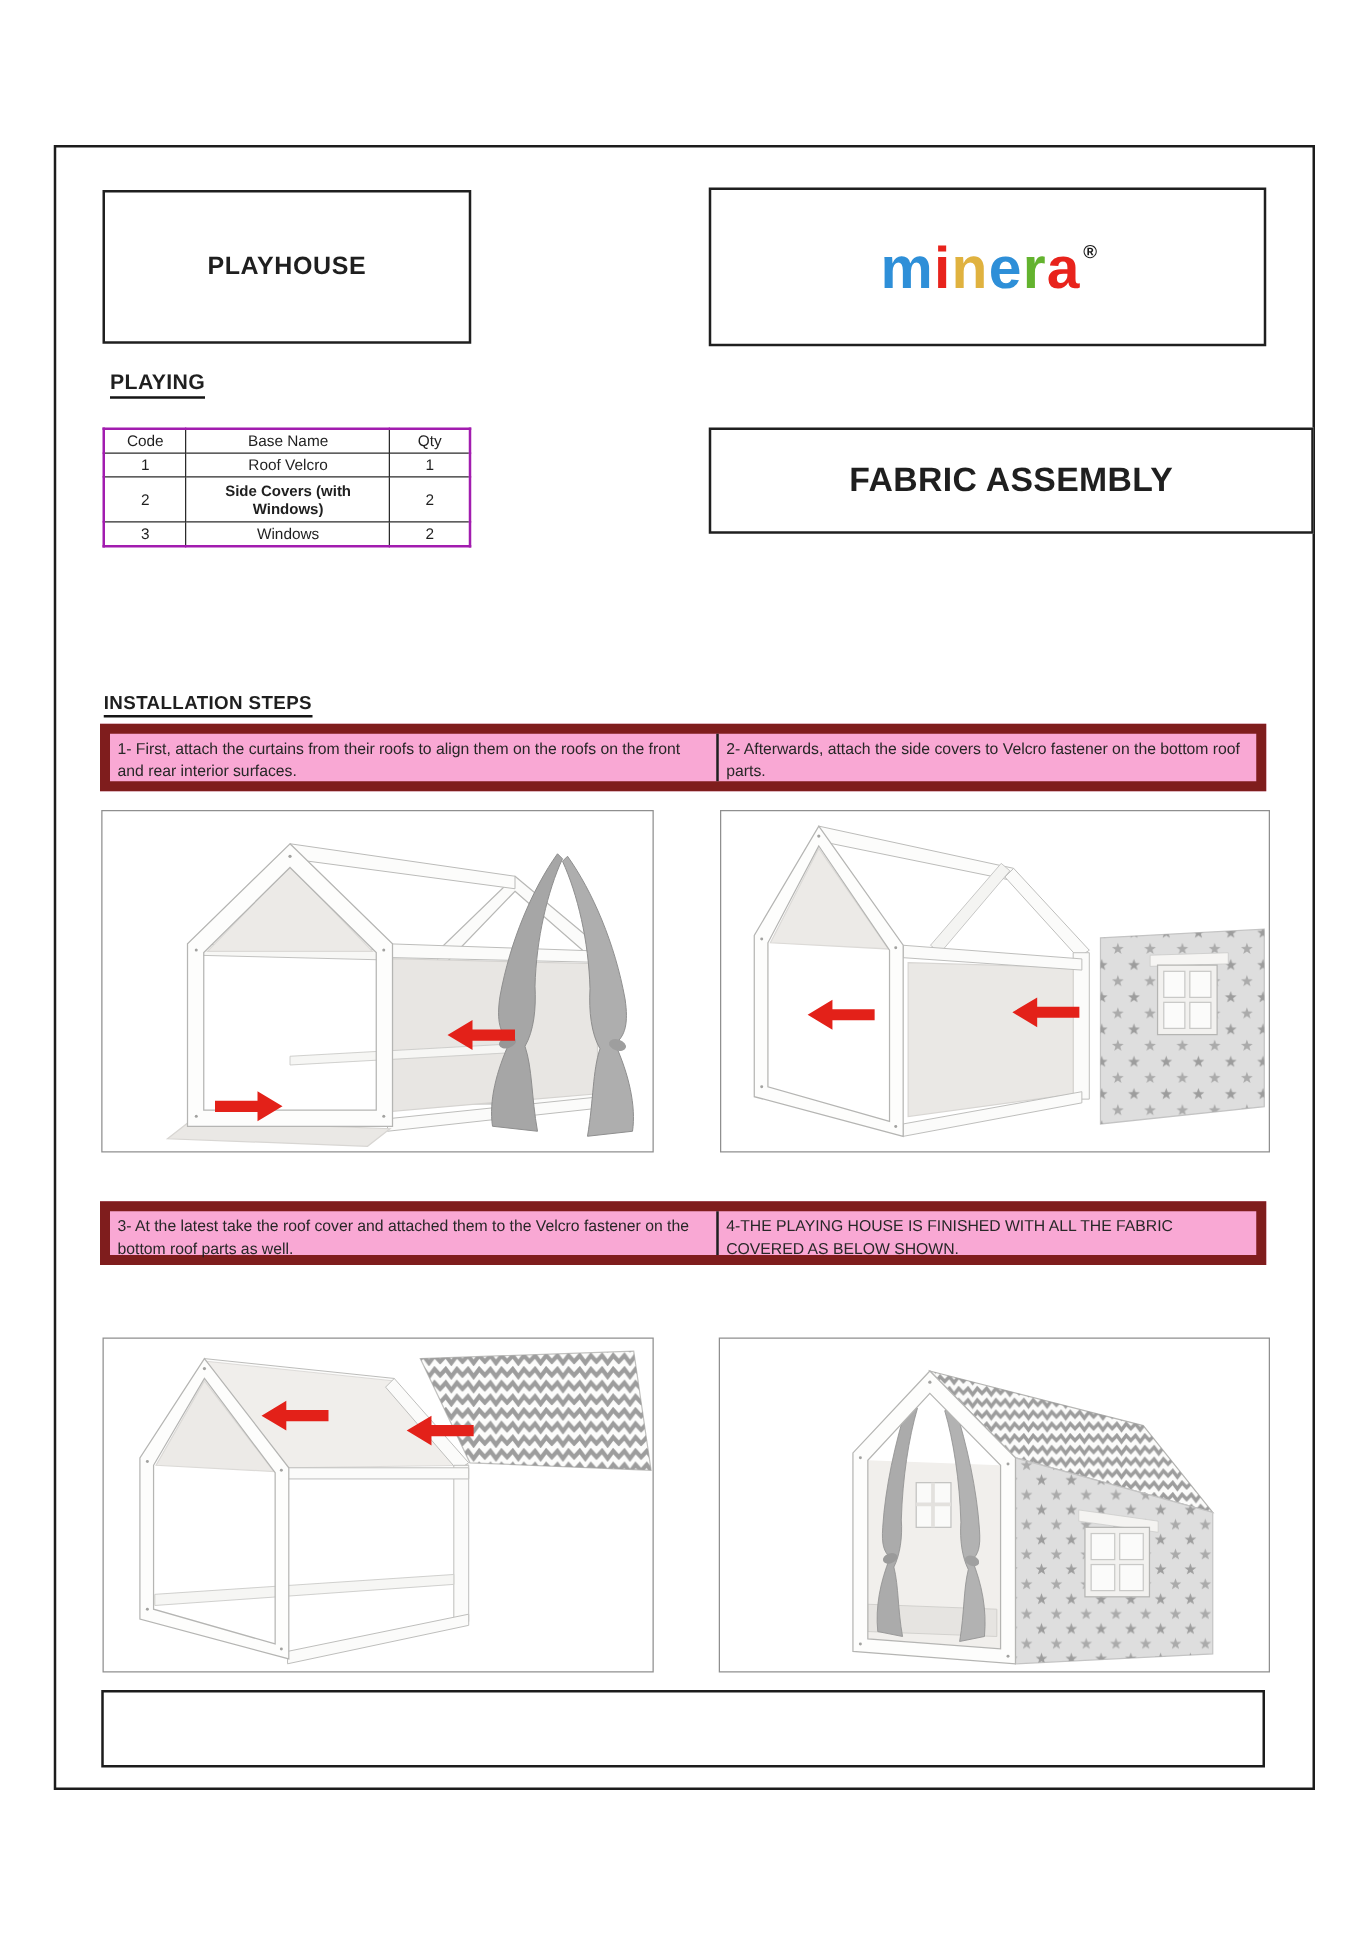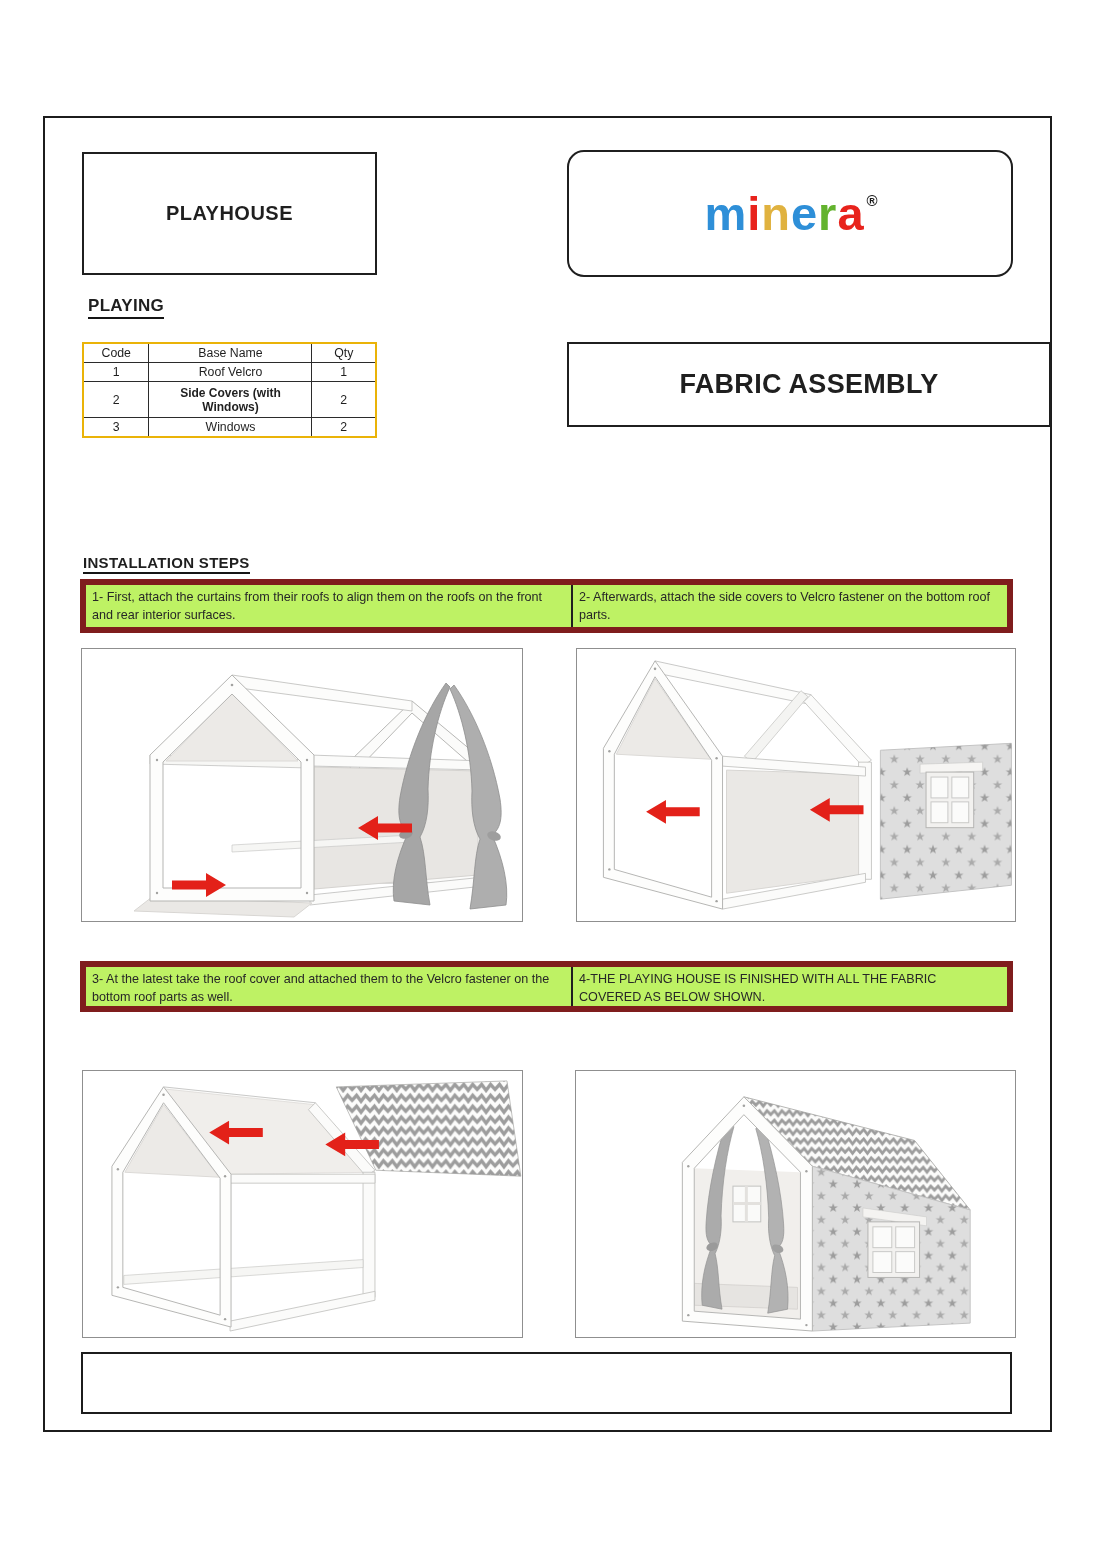--- a/index.html
+++ b/index.html
@@ -6,36 +6,36 @@
   body{
     width:1096px;height:1550px;position:relative;background:#ffffff;
     font-family:"Liberation Sans", sans-serif;color:#1f1f1f;
   }
   .box{position:absolute;box-sizing:border-box;background:#fff;}
   .b2{border:2px solid #1f1f1f;}
   .center{display:flex;align-items:center;justify-content:center;}
   .page-border{left:43px;top:116px;width:1009px;height:1316px;border:2px solid #1c1c1c;background:transparent;}
   .title-box{left:82px;top:152px;width:295px;height:123px;}
   .title-box span{font-size:20px;font-weight:bold;letter-spacing:.5px;}
-  .brand-box{left:567px;top:150px;width:446px;height:127px;border-radius:17px;}
+  .brand-box{left:567px;top:150px;width:446px;height:127px;}
   .brand{font-size:47px;font-weight:bold;letter-spacing:1px;line-height:1;position:relative;}
   .brand .reg{font-size:15px;font-weight:bold;color:#1a1a1a;position:relative;top:-24px;left:2px;letter-spacing:0;}
   .u-head{position:absolute;font-weight:bold;border-bottom:2px solid #151515;padding-bottom:1px;letter-spacing:.3px;}
   .contents-head{left:88px;top:296px;font-size:17px;}
   .install-head{left:83px;top:554px;font-size:15px;}
-  .ctable{position:absolute;left:82px;top:342px;width:295px;border-collapse:collapse;border:2px solid #eab308;font-size:12.3px;text-align:center;background:#fff;}
+  .ctable{position:absolute;left:82px;top:342px;width:295px;border-collapse:collapse;border:2px solid #a21caf;font-size:12.3px;text-align:center;background:#fff;}
   .ctable td{border:1px solid #2b2b2b;padding:1px 3px;height:16px;vertical-align:middle;}
   .ctable td.c-code{width:62px;}
   .ctable td.c-name{width:168px;}
   .ctable td.c-qty{width:61px;}
   .ctable tr.row-tall td{height:33px;}
   .ctable tr.row-tall td.c-name{font-weight:bold;font-size:12px;}
   .fabric-box{left:567px;top:342px;width:484px;height:85px;}
   .fabric-box span{font-size:27px;font-weight:bold;letter-spacing:.3px;}
-  .steprow{left:80px;width:933px;display:flex;border:6px solid #7f1d1d;background:#bef264;}
+  .steprow{left:80px;width:933px;display:flex;border:8px solid #7f1d1d;background:#f9a8d4;}
   .steprow-1{top:579px;height:54px;}
   .steprow-2{top:945px;height:51px;margin-top:16px;}
   .stepcell{box-sizing:border-box;padding:4px 7px 4px 6px;font-size:12.6px;line-height:1.42;color:#272727;}
   .stepcell.a{width:487px;border-right:2px solid #1f1f1f;}
   .stepcell.b{flex:1;border-radius:25px;}
   .imgframe{border:1px solid #8f8f8f;overflow:hidden;}
   .imgframe svg{display:block;width:100%;height:100%;}
   .img-a1{left:81px;top:648px;width:442px;height:274px;}
   .img-b1{left:576px;top:648px;width:440px;height:274px;}
   .img-a2{left:82px;top:1070px;width:441px;height:268px;}

